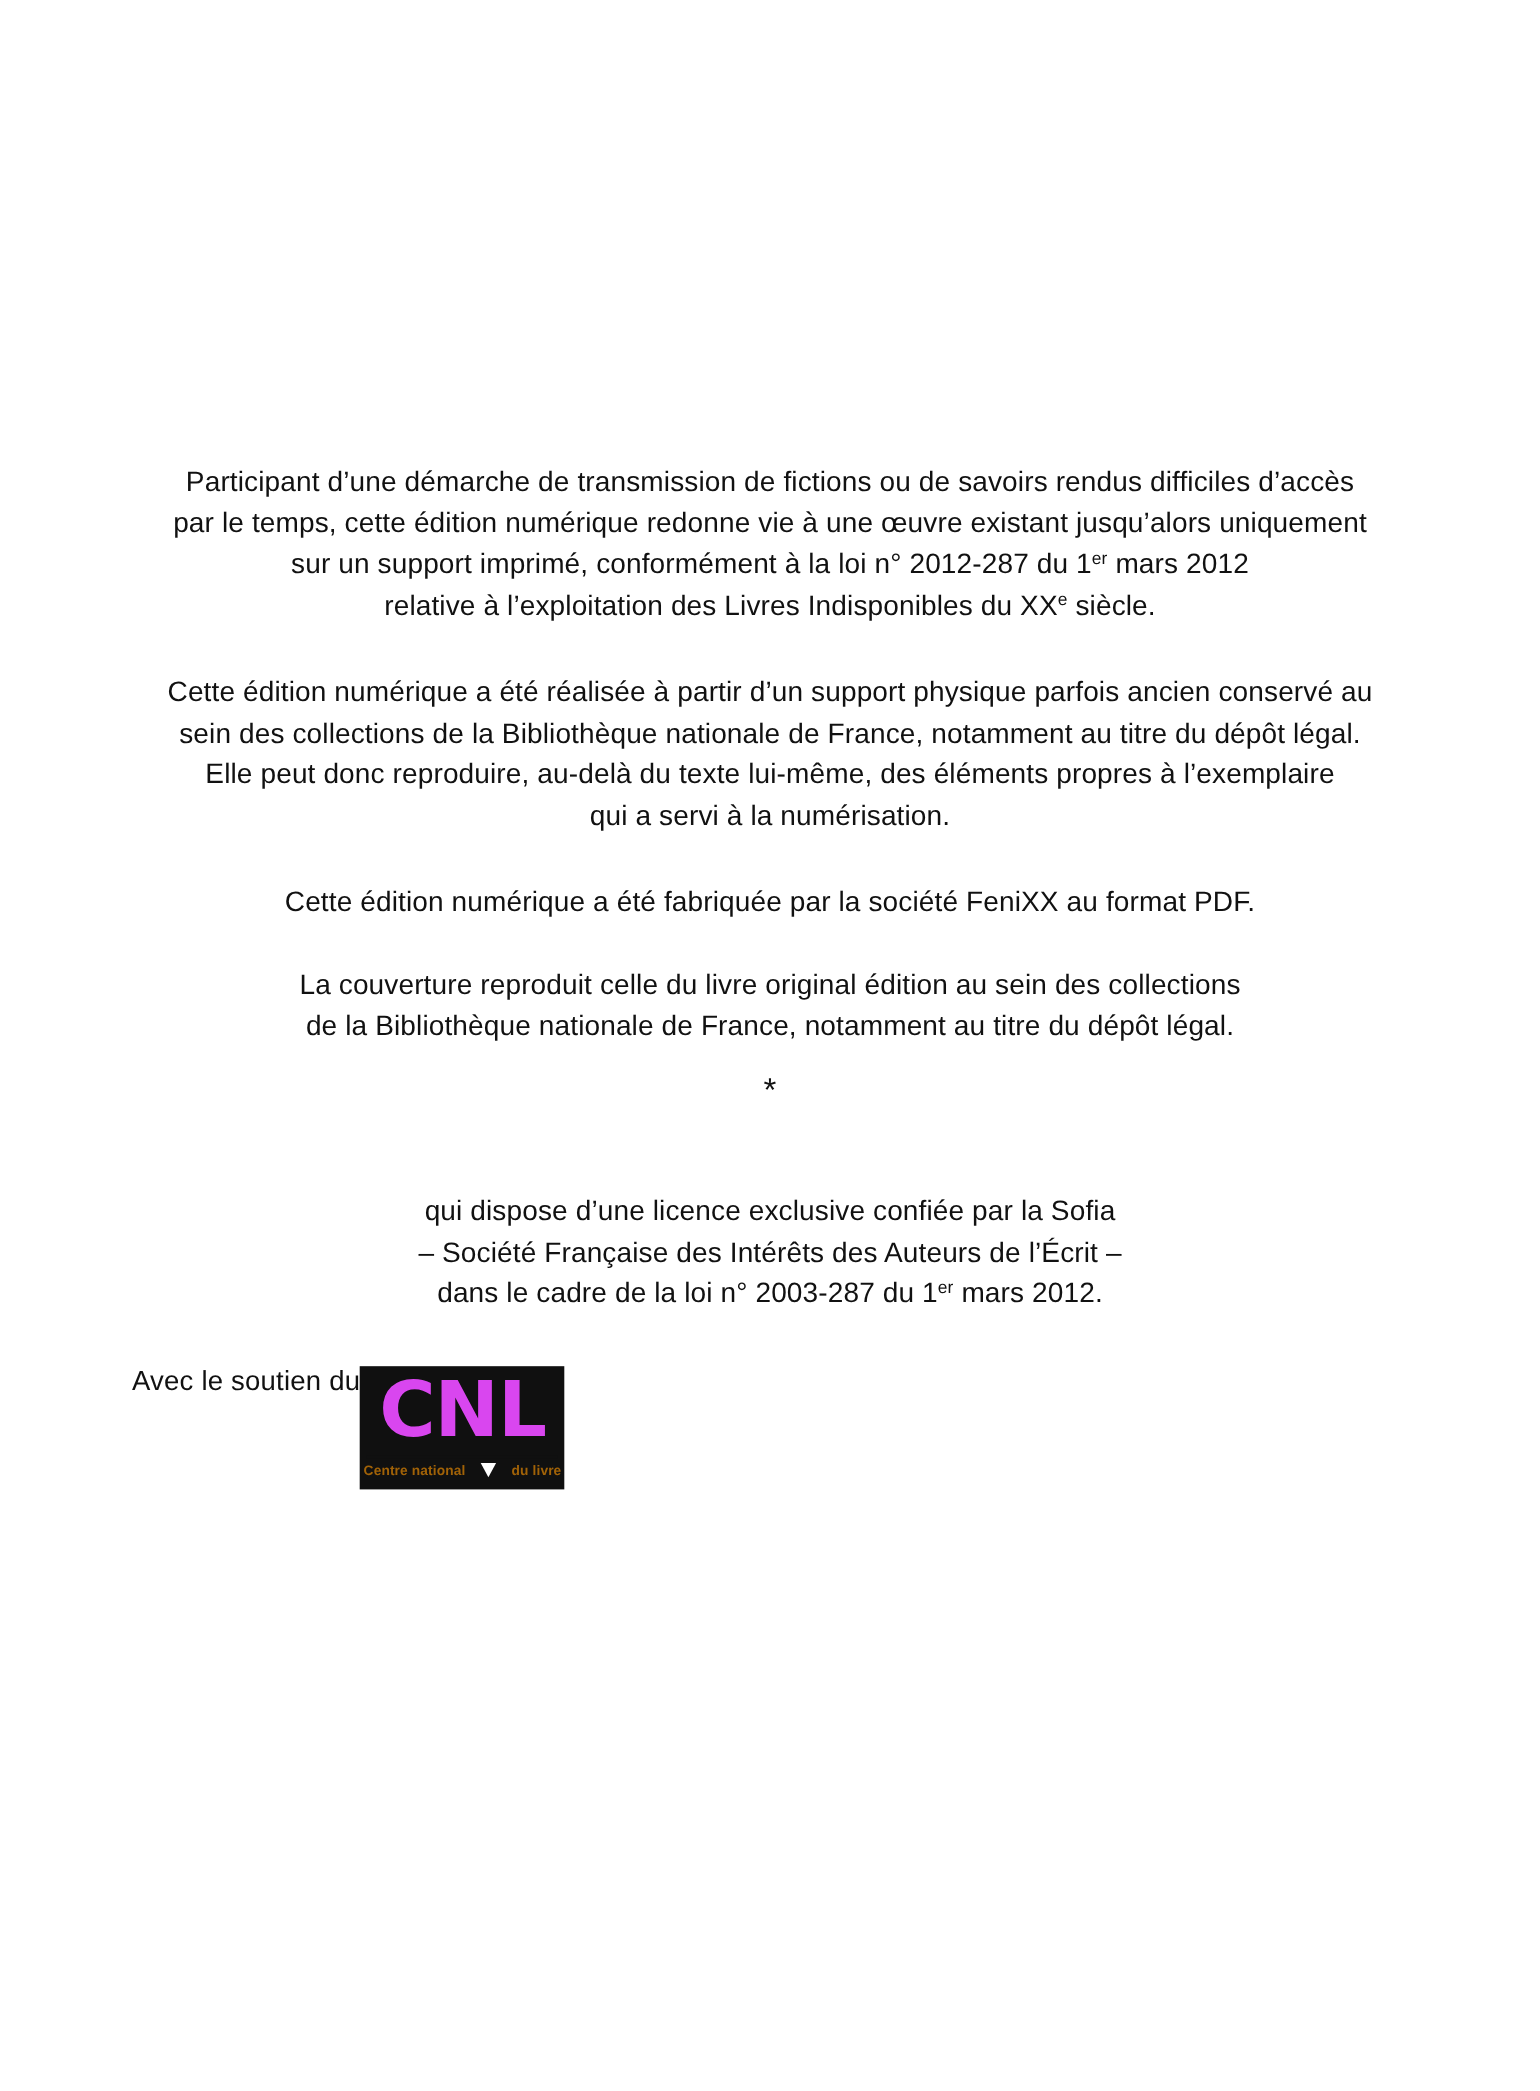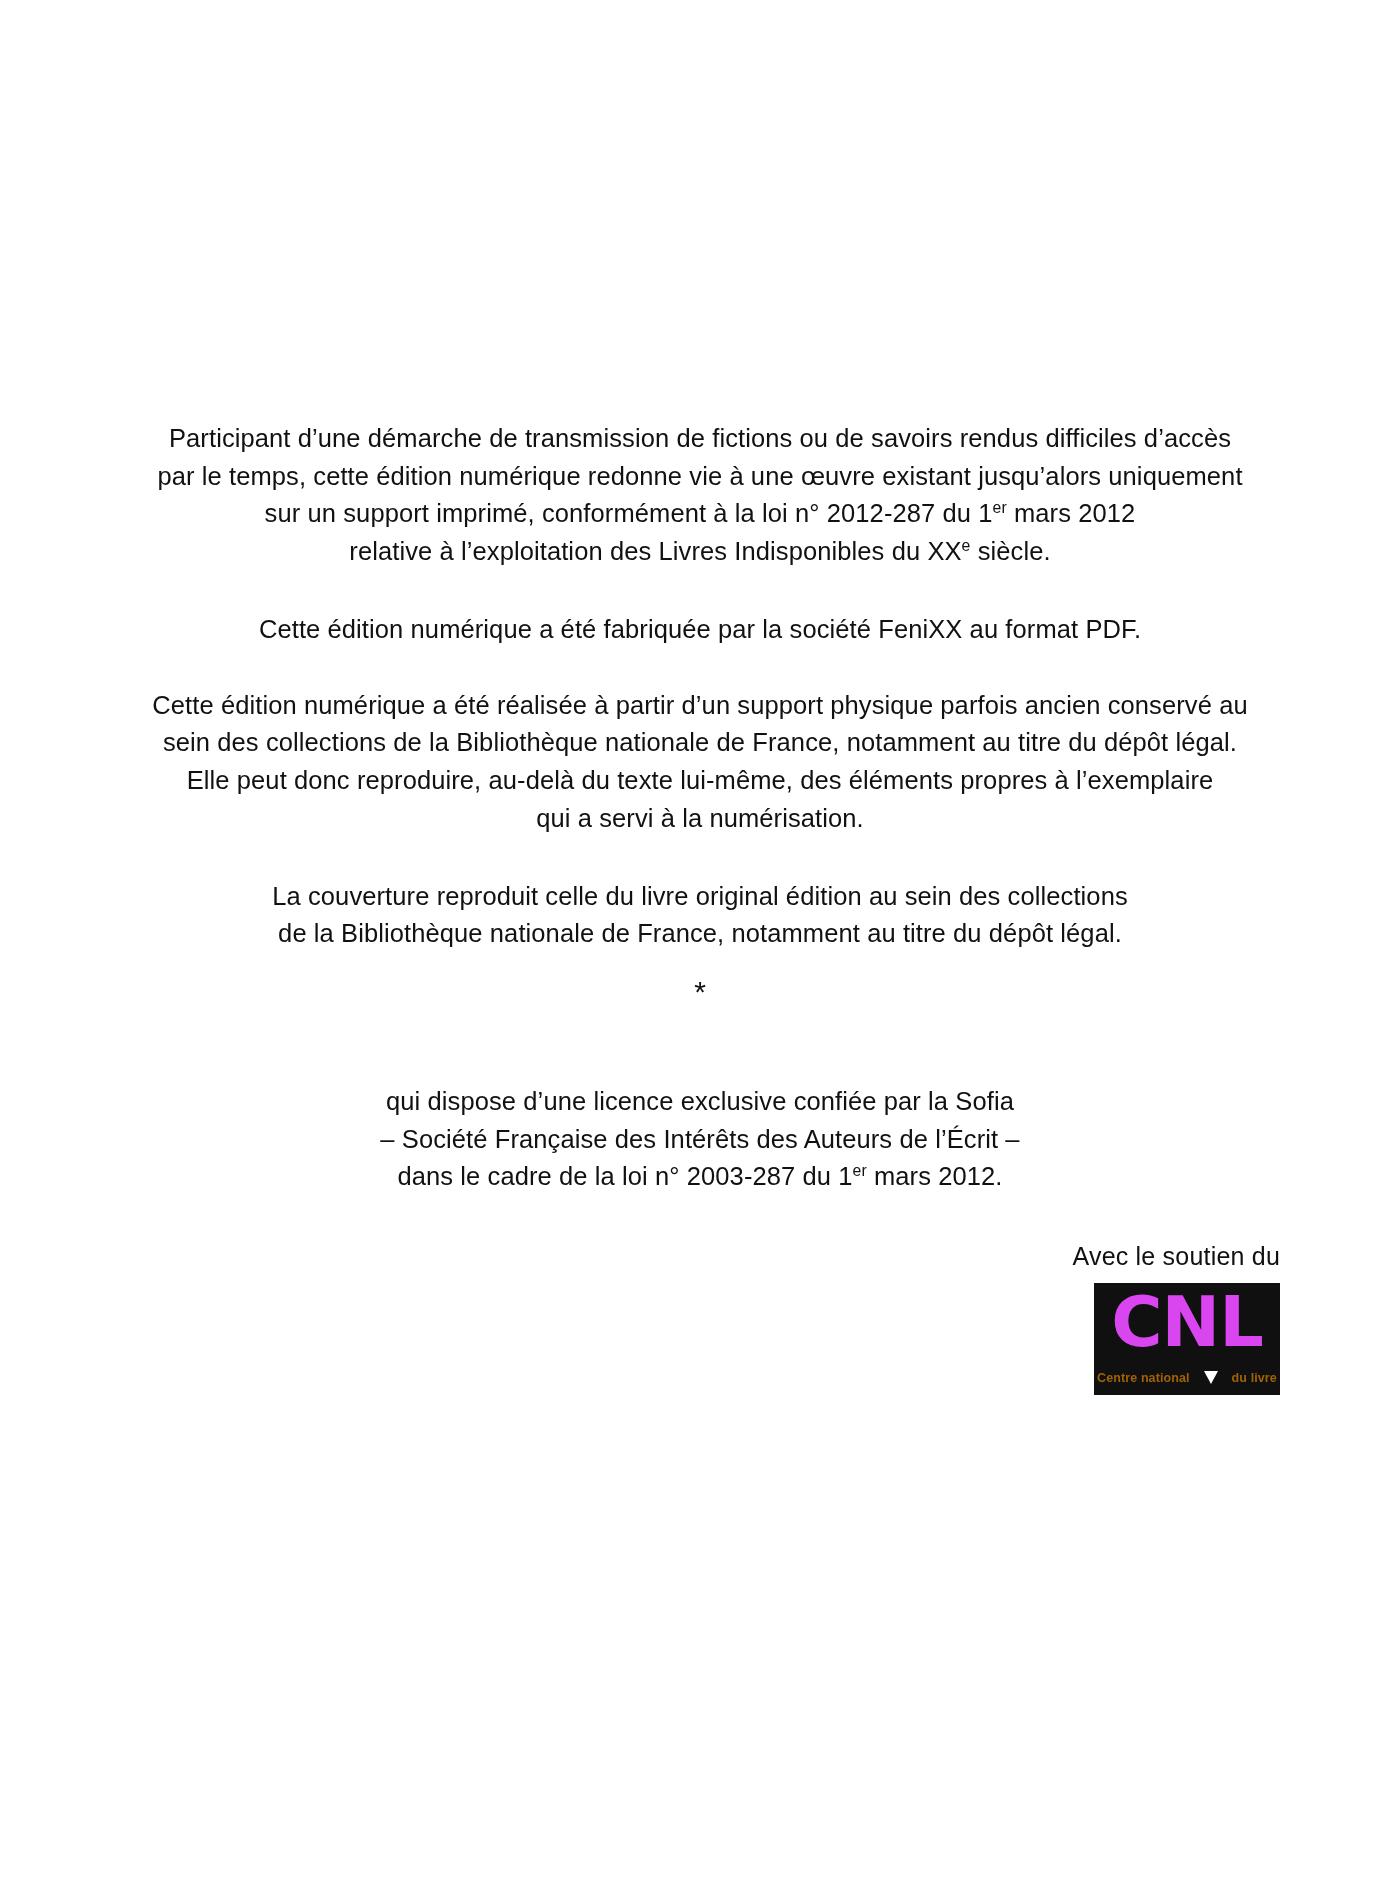--- a/index.html
+++ b/index.html
@@ -59,22 +59,22 @@
   sup {
     font-size: 0.62em;
     vertical-align: 0.55em;
     line-height: 0;
   }
 
   
   .logo-block {
     margin-top: 20px;
     display: flex;
-    flex-direction: column;
-    align-items: flex-end;
+    flex-direction: row;
+    align-items: flex-start;
   }
   .logo-caption {
     font-size: 25px;
     color: #111111;
     margin-bottom: 12px;
     letter-spacing: 0.2px;
   }
   .cnl-logo {
     width: 186px;
     height: 112px;
@@ -139,29 +139,29 @@
 
   <div class="content">
 
     <p class="para p1">
       <span>Participant d’une démarche de transmission de fictions ou de savoirs rendus difficiles d’accès</span><br>
       <span>par le temps, cette édition numérique redonne vie à une œuvre existant jusqu’alors uniquement</span><br>
       <span>sur un support imprimé, conformément à la loi n° 2012-287 du 1</span><sup>er</sup><span> mars 2012</span><br>
       <span>relative à l’exploitation des Livres Indisponibles du XX</span><sup>e</sup><span> siècle.</span>
     </p>
 
-    <p class="para p3">
-      <span>Cette édition numérique a été fabriquée par la société FeniXX au format PDF.</span>
-    </p>
-
     <p class="para p2">
       <span>Cette édition numérique a été réalisée à partir d’un support physique parfois ancien conservé au</span><br>
       <span>sein des collections de la Bibliothèque nationale de France, notamment au titre du dépôt légal.</span><br>
       <span>Elle peut donc reproduire, au-delà du texte lui-même, des éléments propres à l’exemplaire</span><br>
       <span>qui a servi à la numérisation.</span>
+    </p>
+
+    <p class="para p3">
+      <span>Cette édition numérique a été fabriquée par la société FeniXX au format PDF.</span>
     </p>
 
     <p class="para p4">
       <span>La couverture reproduit celle du livre original édition au sein des collections</span><br>
       <span>de la Bibliothèque nationale de France, notamment au titre du dépôt légal.</span>
     </p>
 
     <div class="asterisk">*</div>
 
     <p class="para p5">

